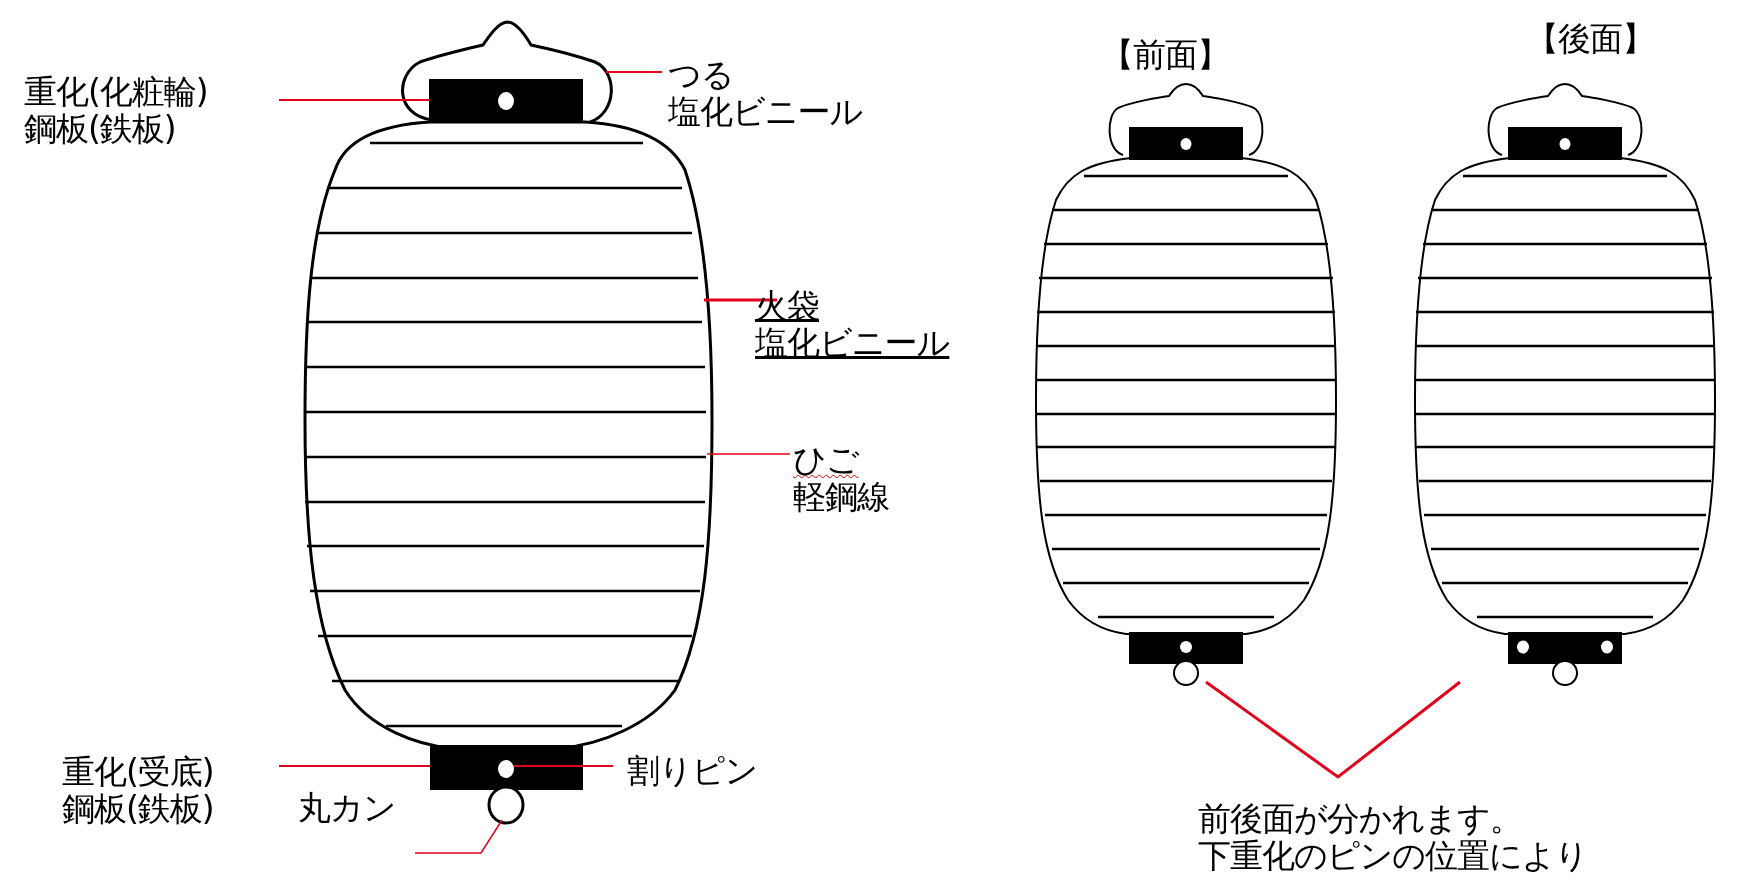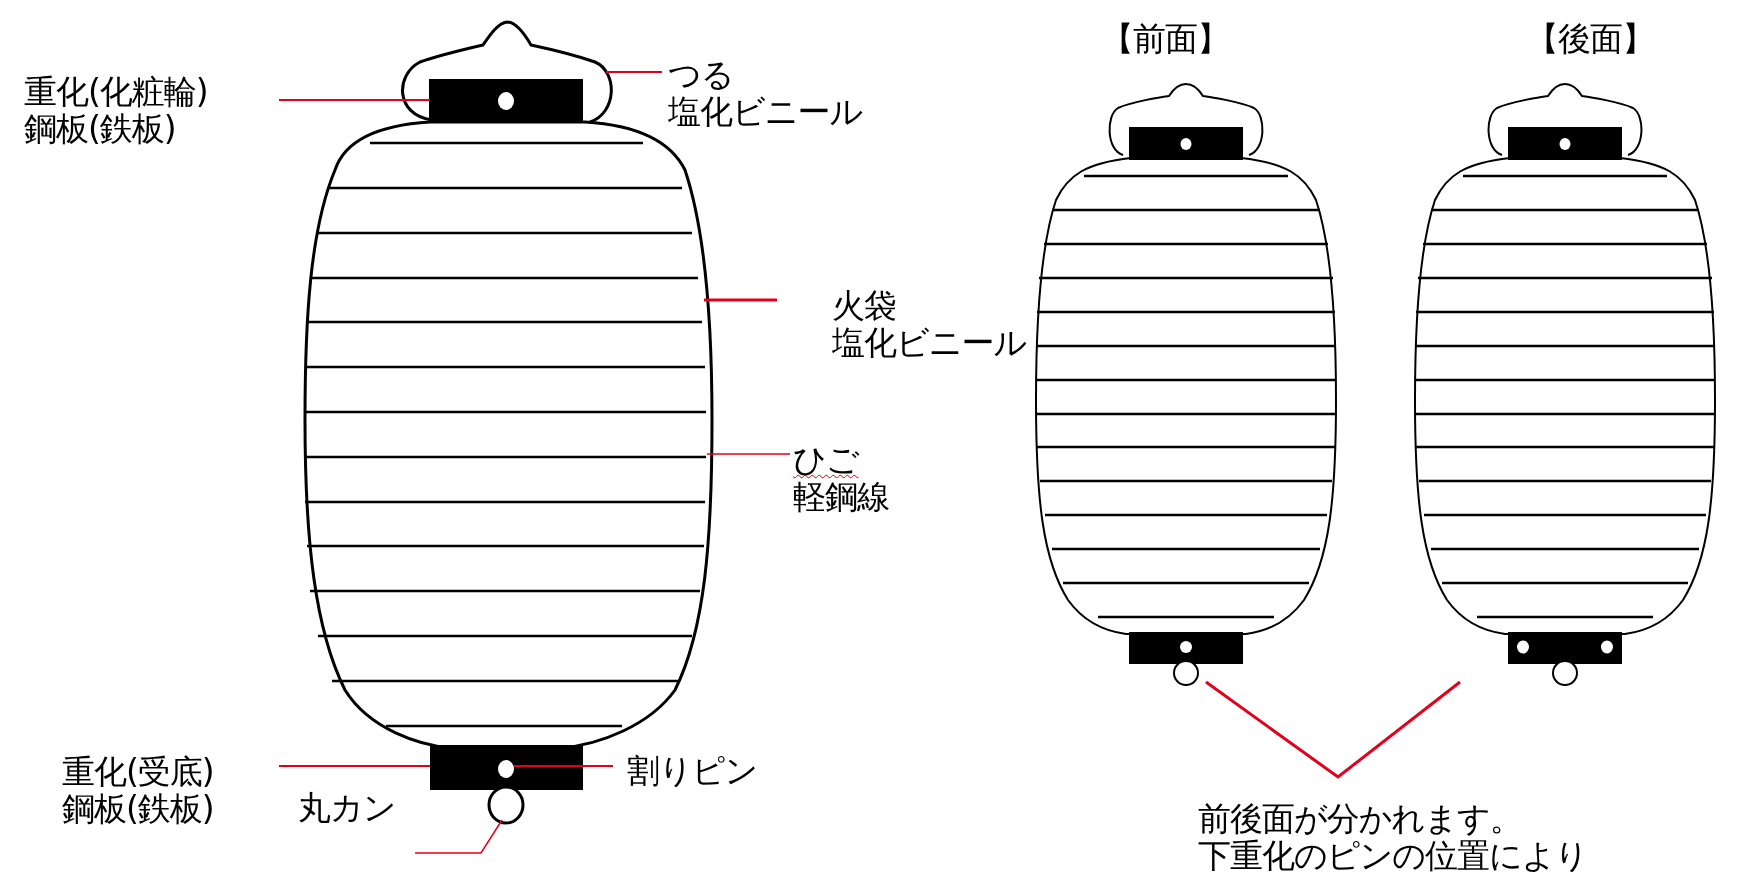--- a/index.html
+++ b/index.html
@@ -116,21 +116,21 @@
 <div class="label" style="left:24px; top:73px;">
   <span>重化(化粧輪)</span>
   <span>鋼板(鉄板)</span>
 </div>
 
 <div class="label" style="left:668px; top:56px;">
   <span>つる</span>
   <span>塩化ビニール</span>
 </div>
 
-<div class="label" style="left:832px; top:287px;">
+<div class="label" style="left:755px; top:287px;text-decoration:underline;">
   <span>火袋</span>
   <span>塩化ビニール</span>
 </div>
 
 <div class="label" style="left:793px; top:441px;">
   <span class="wavy" style="display:inline-block;">ひご</span>
   <span>軽鋼線</span>
 </div>
 
 <div class="label" style="left:62px; top:753px;">
@@ -139,21 +139,21 @@
 </div>
 
 <div class="label" style="left:627px; top:752px;">
   <span>割りピン</span>
 </div>
 
 <div class="label" style="left:298px; top:789px;">
   <span>丸カン</span>
 </div>
 
-<div class="label" style="left:1101px; top:20px;">
+<div class="label" style="left:1101px; top:36px;">
   <span>【前面】</span>
 </div>
 
 <div class="label" style="left:1478px; top:20px;margin-left:48px;">
   <span>【後面】</span>
 </div>
 
 <div class="label" style="left:1198px; top:800px;">
   <span>前後面が分かれます。</span>
   <span>下重化のピンの位置により</span>

